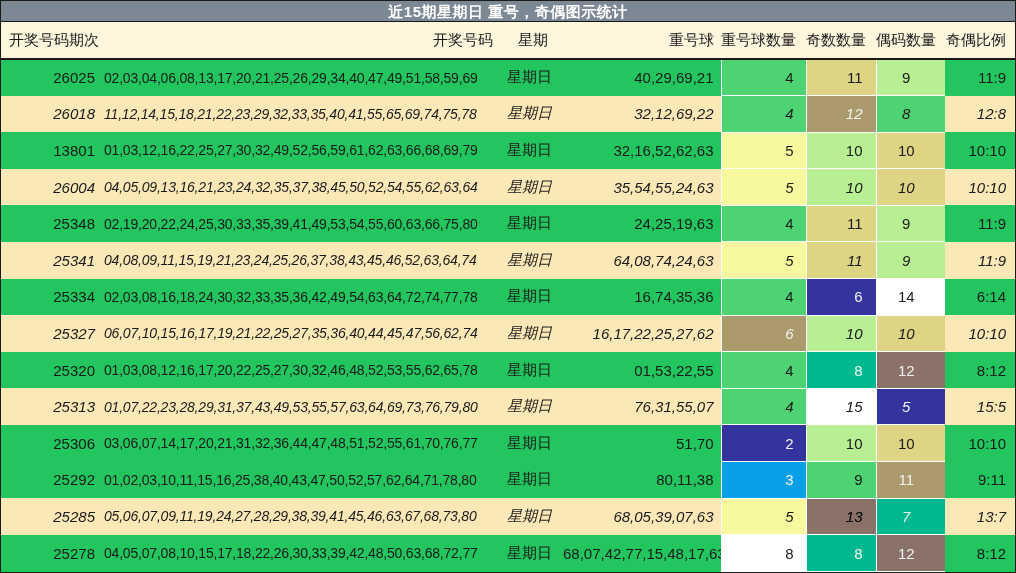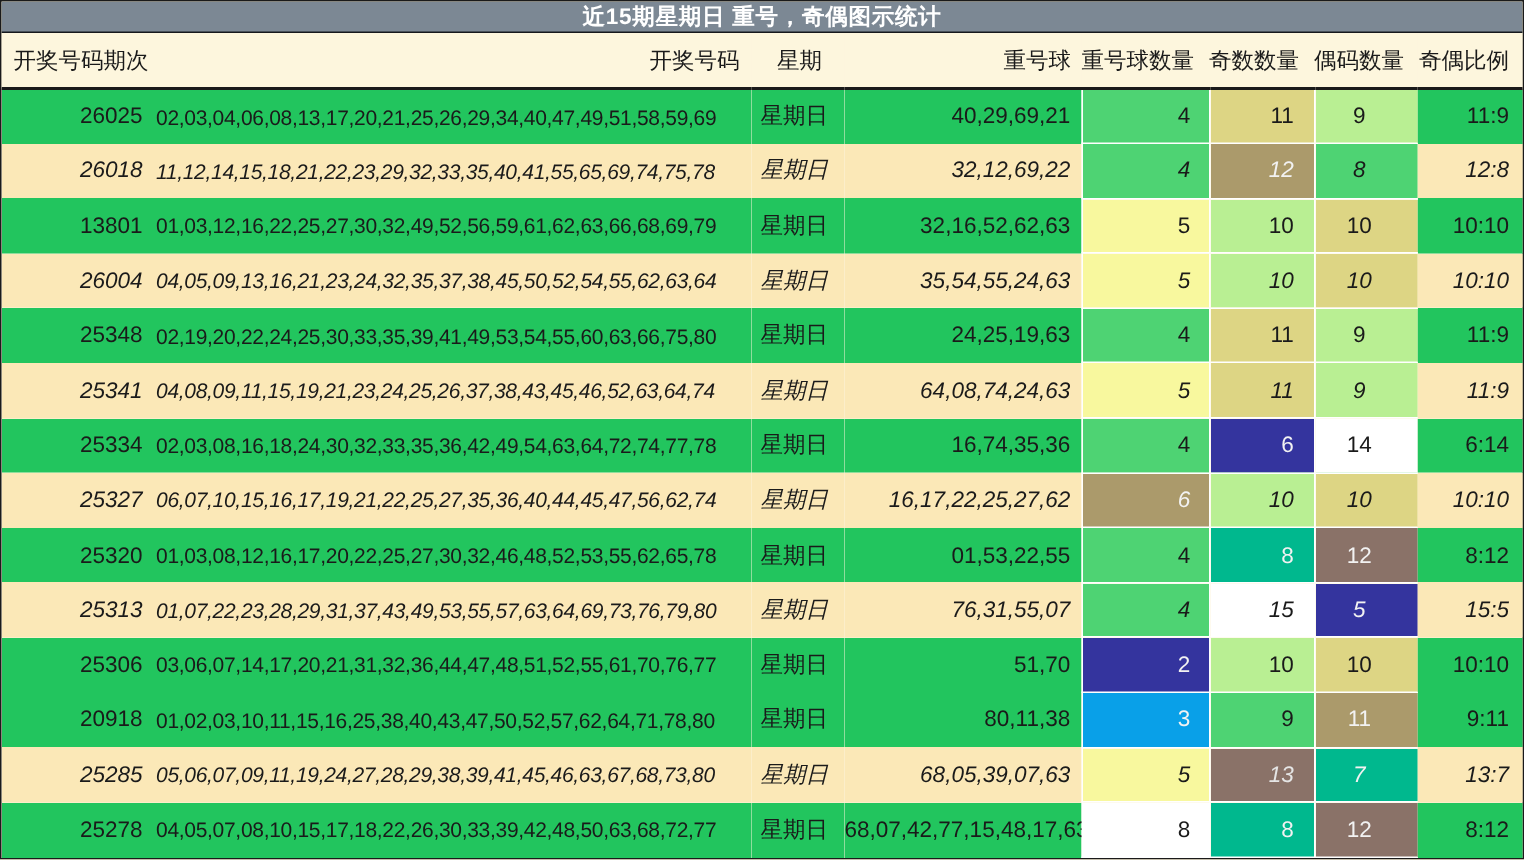--- a/index.html
+++ b/index.html
@@ -212,37 +212,37 @@
     <td class="c3">星期日</td>
     <td class="c4">51,70</td>
     <td class="c5 heat" style="background: rgb(52, 52, 158); color: rgb(242, 242, 242);">2</td>
     <td class="c6 heat" style="background: rgb(185, 239, 147); color: rgb(26, 26, 26);">10</td>
     <td class="c7 heat" style="background: rgb(221, 213, 132); color: rgb(26, 26, 26);">10</td>
     <td class="c8">10:10</td>
   </tr>
 
 
   <tr>
-    <td class="c1">20918</td>
+    <td class="c1">25292</td>
     <td class="c2">01,02,03,10,11,15,16,25,38,40,43,47,50,52,57,62,64,71,78,80</td>
     <td class="c3">星期日</td>
     <td class="c4">80,11,38</td>
     <td class="c5 heat" style="background: rgb(9, 160, 232); color: rgb(242, 242, 242);">3</td>
     <td class="c6 heat" style="background: rgb(78, 211, 115); color: rgb(26, 26, 26);">9</td>
     <td class="c7 heat" style="background: rgb(171, 154, 107); color: rgb(242, 242, 242);">11</td>
     <td class="c8">9:11</td>
   </tr>
 
   <tr class="alt">
     <td class="c1">25285</td>
     <td class="c2">05,06,07,09,11,19,24,27,28,29,38,39,41,45,46,63,67,68,73,80</td>
     <td class="c3">星期日</td>
     <td class="c4">68,05,39,07,63</td>
     <td class="c5 heat" style="background: rgb(248, 248, 158); color: rgb(26, 26, 26);">5</td>
-    <td class="c6 heat" style="background: rgb(138, 114, 104); color: #e5e5e5;">13</td>
+    <td class="c6 heat" style="background: rgb(138, 114, 104); color: #000000;">13</td>
     <td class="c7 heat" style="background: rgb(0, 184, 142); color: rgb(242, 242, 242);">7</td>
     <td class="c8">13:7</td>
   </tr>
 
   <tr>
     <td class="c1">25278</td>
     <td class="c2">04,05,07,08,10,15,17,18,22,26,30,33,39,42,48,50,63,68,72,77</td>
     <td class="c3">星期日</td>
     <td class="c4">68,07,42,77,15,48,17,63</td>
     <td class="c5 heat" style="background: rgb(255, 255, 255); color: rgb(26, 26, 26);">8</td>

